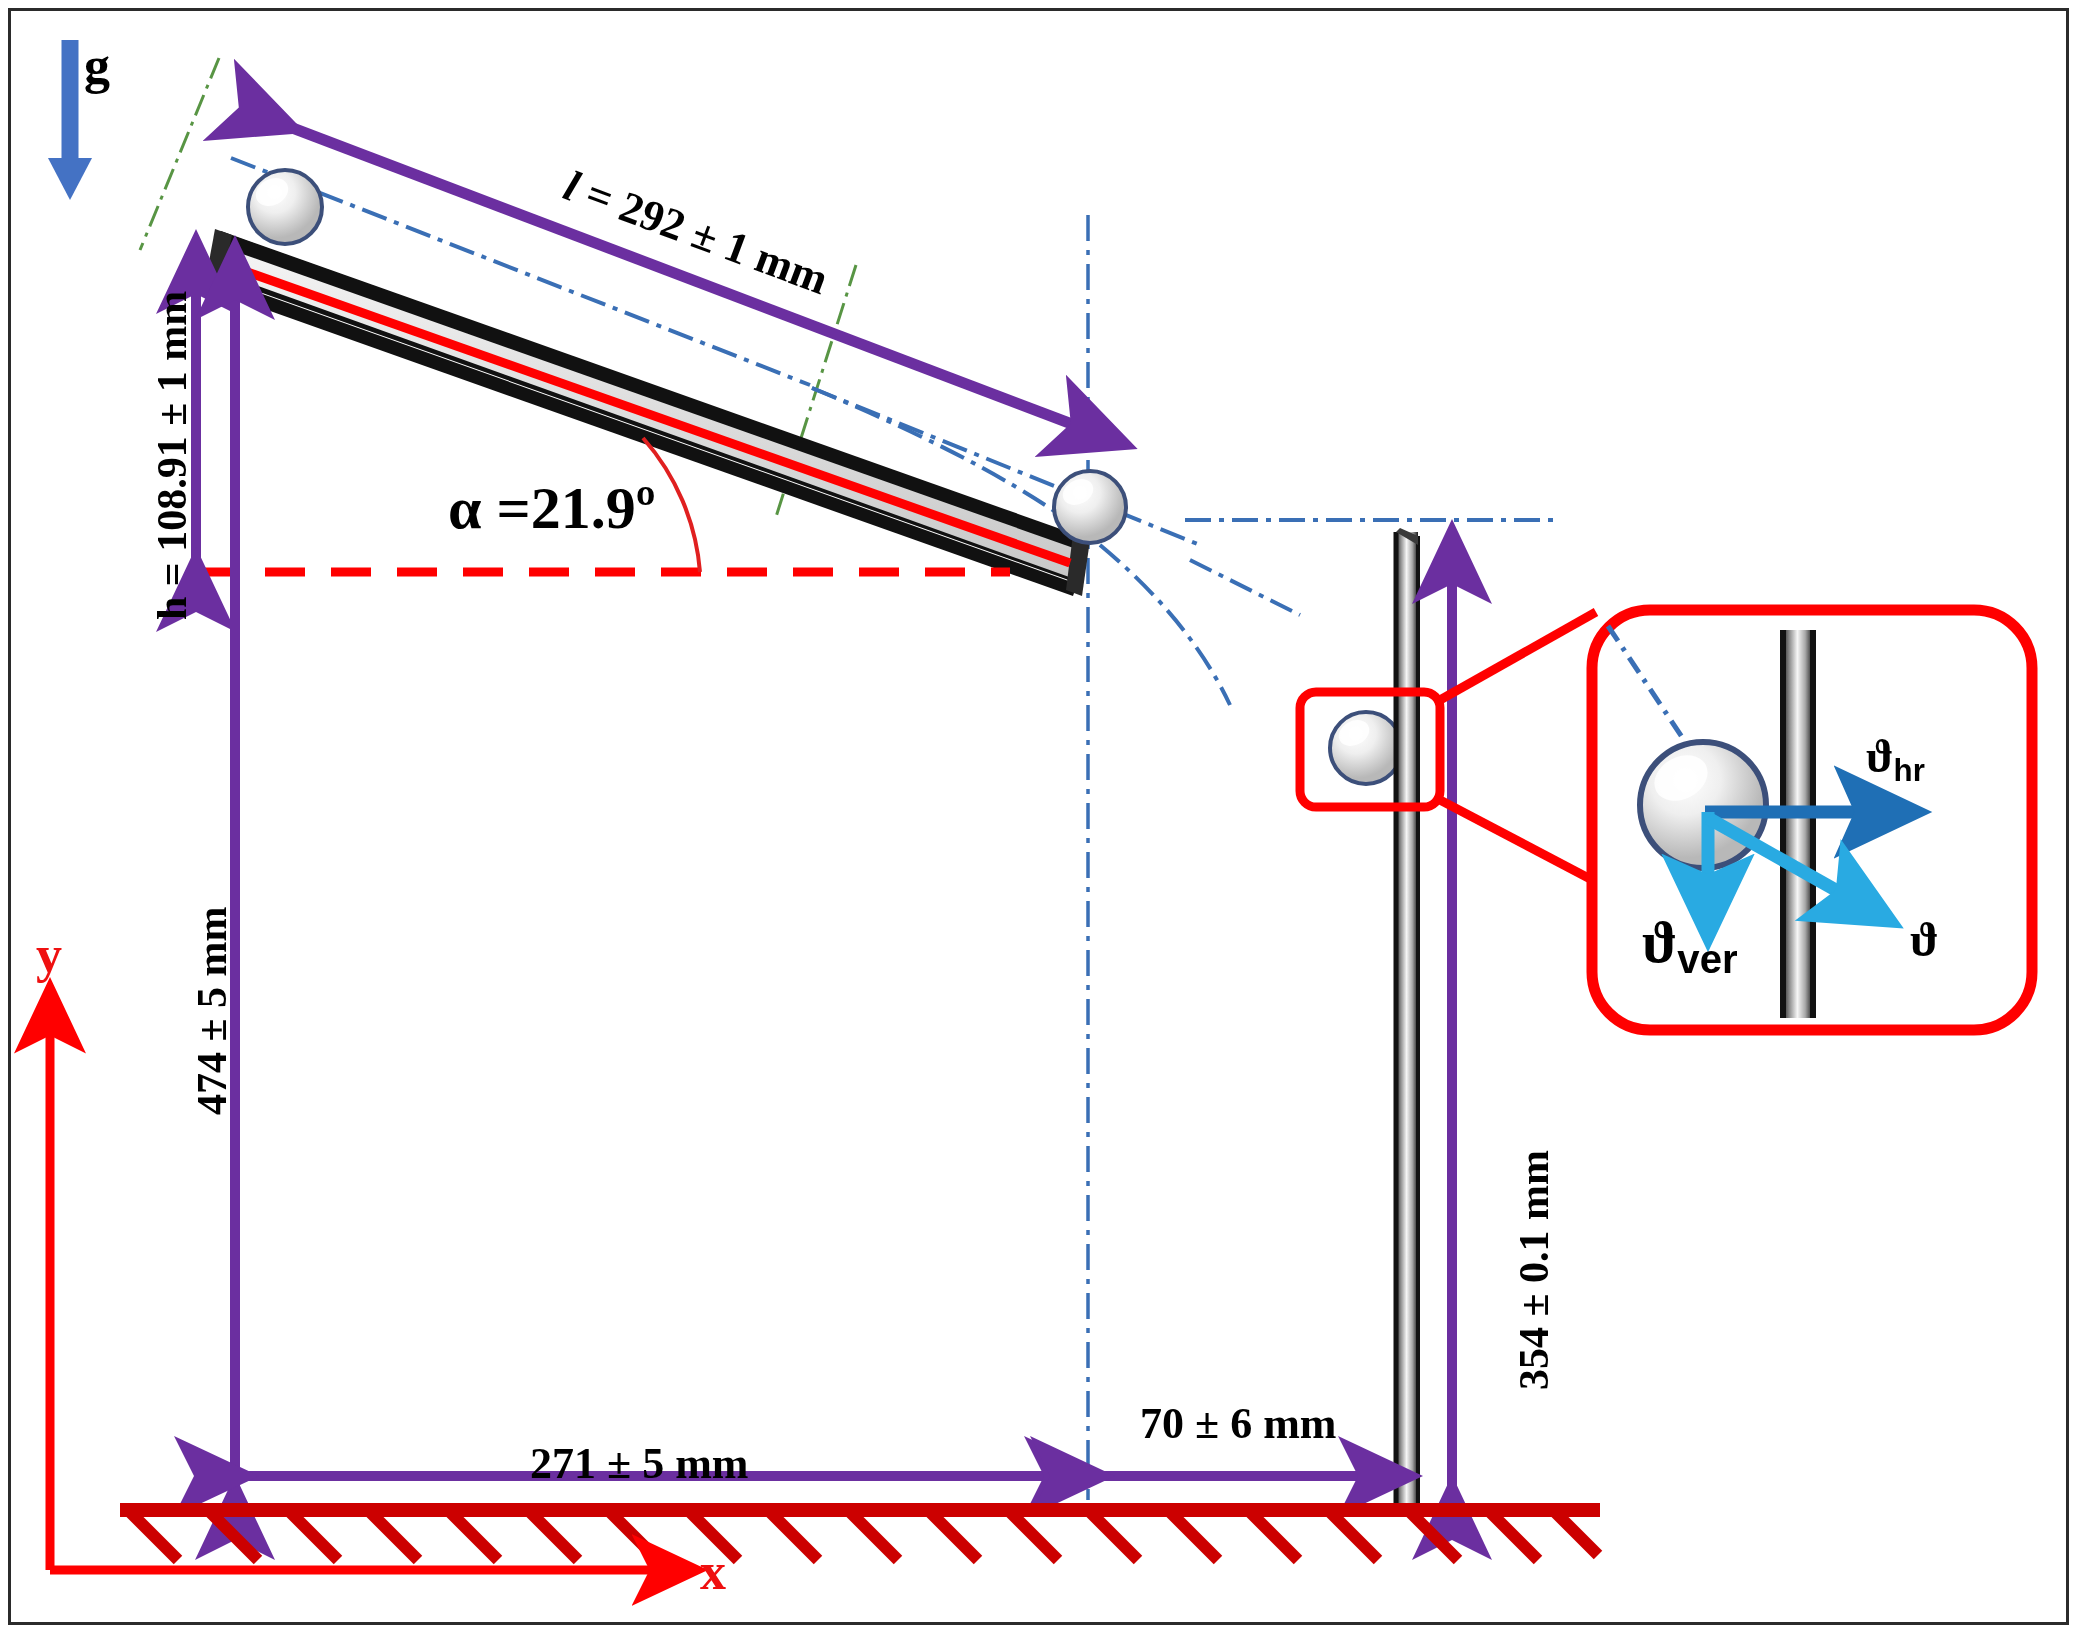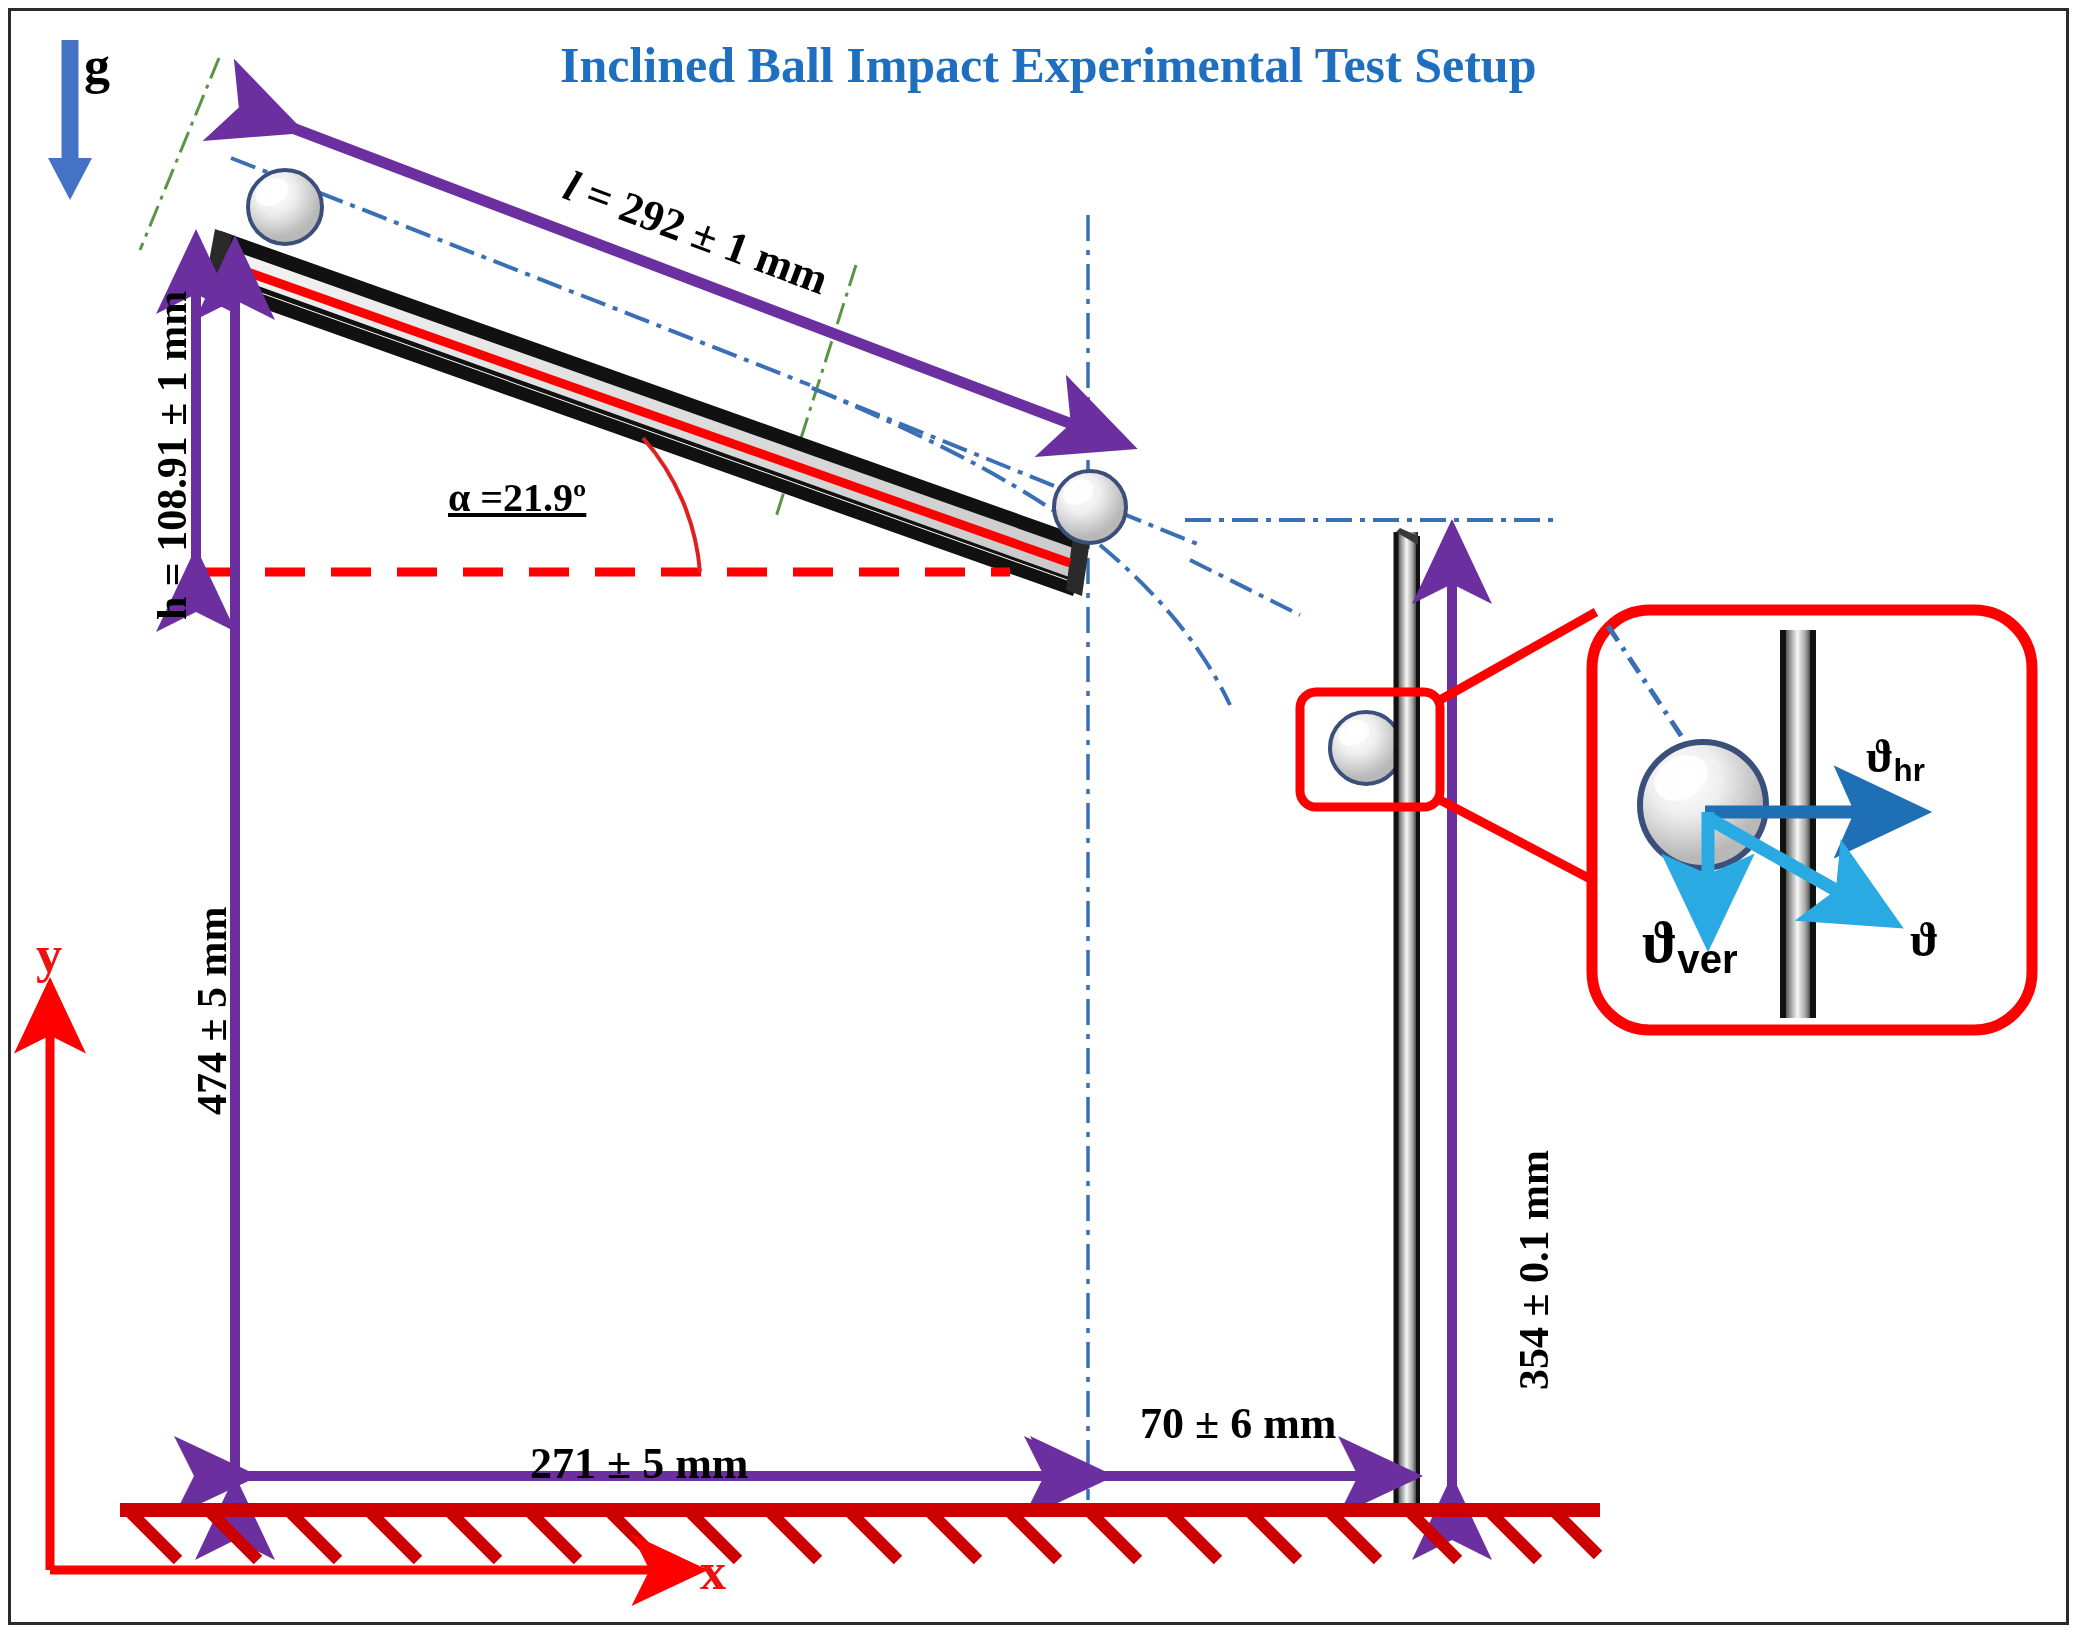--- a/index.html
+++ b/index.html
@@ -226,33 +226,32 @@
       <ellipse cx="1681" cy="778" rx="28" ry="21" fill="#ffffff" opacity="0.85" transform="rotate(-28 1681 778)"></ellipse>
 
       <line x1="1705" y1="812" x2="1905" y2="812" stroke="#1f6fb5" stroke-width="13" marker-end="url(#arrDarkBlue)"></line>
 
       <line x1="1708" y1="812" x2="1708" y2="925" stroke="#29aae2" stroke-width="13" marker-end="url(#arrLightBlue)"></line>
 
       <line x1="1708" y1="818" x2="1880" y2="915" stroke="#29aae2" stroke-width="13" marker-end="url(#arrLightBlue)"></line>
     </g>
   </svg>
 
-  <div class="lbl title">Inclined Ball Impact Experimental Test Setup</div>
 
   <div class="lbl" style="left:84px;top:36px;font-size:52px;">g</div>
 
   <div class="lbl vert" style="left:148px;top:620px;font-size:42px;transform:rotate(-90deg);">h = 108.91 ± 1 mm</div>
 
   <div class="lbl vert" style="left:188px;top:1115px;font-size:42px;transform:rotate(-90deg);">474 ± 5 mm</div>
 
   <div class="lbl" style="left:575px;top:160px;font-size:44px;transform:rotate(20.5deg);transform-origin:0 0;">
     <span class="ital">l</span><span> = 292 ± 1 mm</span>
   </div>
 
-  <div class="lbl" style="left:448px;top:474px;font-size:40px;text-decoration:underline;">α =21.9º</div>
+  <div class="lbl" style="left:448px;top:474px;font-size:60px;">α =21.9º</div>
 
   <div class="lbl" style="left:530px;top:1398px;font-size:44px;margin-top:40px;">271 ± 5 mm</div>
 
   <div class="lbl" style="left:1140px;top:1398px;font-size:44px;">70 ± 6 mm</div>
 
   <div class="lbl vert" style="left:1510px;top:1390px;font-size:42px;transform:rotate(-90deg);">354 ± 0.1 mm</div>
 
   <div class="lbl redtxt" style="left:36px;top:925px;font-size:52px;">y</div>
   <div class="lbl redtxt" style="left:700px;top:1542px;font-size:52px;">x</div>
 

